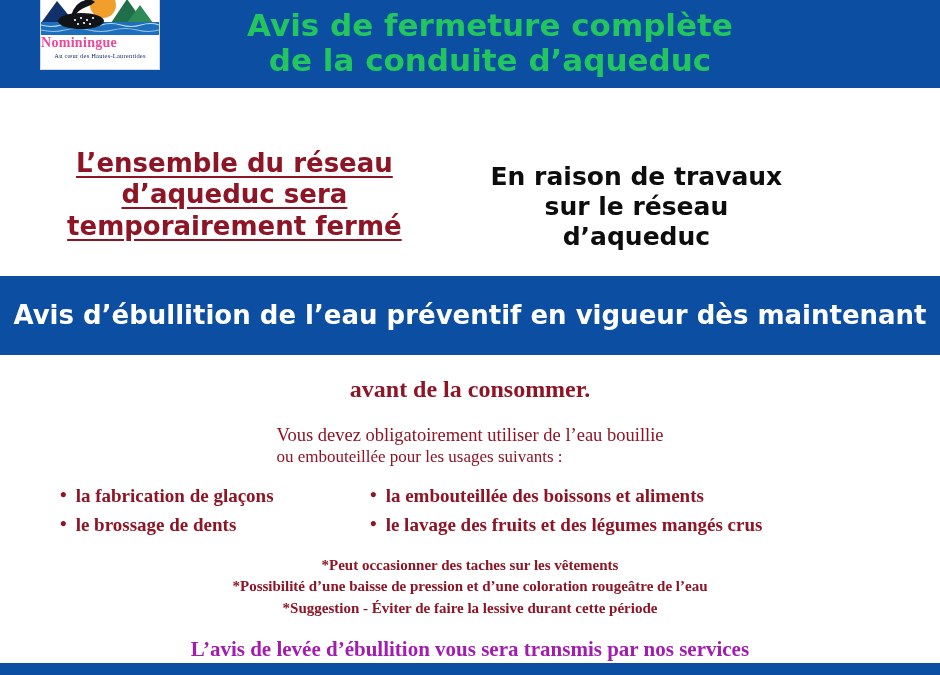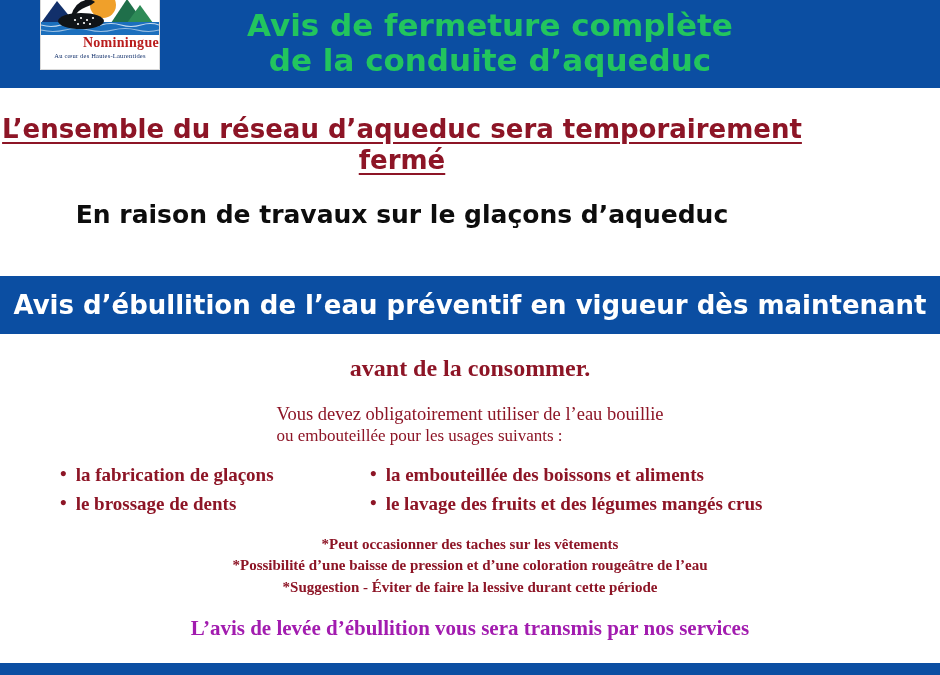--- a/index.html
+++ b/index.html
@@ -55,46 +55,46 @@
     position: absolute;
     left: 0; top: 0;
     width: 118px;
     height: 56px;
   }
   .logo-name {
     position: absolute;
     left: 0;
     top: 52px;
     width: 118px;
-    text-align: right;
+    text-align: left;
     font-family: "Liberation Serif", serif;
     font-weight: bold;
     font-size: 14px;
-    color: #b91c1c;
+    color: #ec4899;
     letter-spacing: 0.3px;
   }
   .logo-tag {
     position: absolute;
     left: 0;
     top: 69px;
     width: 118px;
     text-align: center;
     font-family: "Liberation Serif", serif;
     font-size: 6.5px;
     color: #12306b;
     letter-spacing: 0.2px;
   }
 
   
   .sect-white-1 {
     width: 804px;
     height: 188px;
     background: #ffffff;
     display: flex;
-    flex-direction: column;
+    flex-direction: row;
     align-items: center;
     justify-content: flex-start;
     padding-top: 26px;
     box-sizing: border-box;
   }
   .red-heading {
     color: #8d1526;
     font-family: "DejaVu Sans", sans-serif;
     font-weight: bold;
     font-size: 26px;
@@ -118,21 +118,21 @@
     font-weight: bold;
     font-size: 25px;
     text-align: center;
     margin-top: 24px;
     line-height: 1.2;
   }
 
   
   .blue-band-2 {
     width: 940px;
-    height: 58px;
+    height: 79px;
     background: #0b4ea2;
     display: flex;
     align-items: center;
     justify-content: center;
   }
   .blue-band-2 .txt {
     color: #ffffff;
     font-family: "DejaVu Sans", sans-serif;
     font-weight: bold;
     font-size: 26px;
@@ -267,21 +267,21 @@
       <circle cx="43" cy="40" r="1.1" fill="#ffffff"></circle>
       <circle cx="49" cy="41" r="1.1" fill="#ffffff"></circle>
     </svg>
     <div class="logo-name">Nominingue</div>
     <div class="logo-tag">Au cœur des Hautes-Laurentides</div>
   </div>
 </div>
 
 <div class="sect-white-1">
   <div class="red-heading">L’ensemble du réseau d’aqueduc sera temporairement fermé</div>
-  <div class="black-reason">En raison de travaux sur le glaçons d’aqueduc</div>
+  <div class="black-reason">En raison de travaux sur le réseau d’aqueduc</div>
 </div>
 
 <div class="blue-band-2">
   <div class="txt">Avis d’ébullition de l’eau préventif en vigueur dès maintenant</div>
 </div>
 
 <div class="sect-white-2">
 
   <div class="boil-instruction">
     <span>avant de la consommer.</span>

